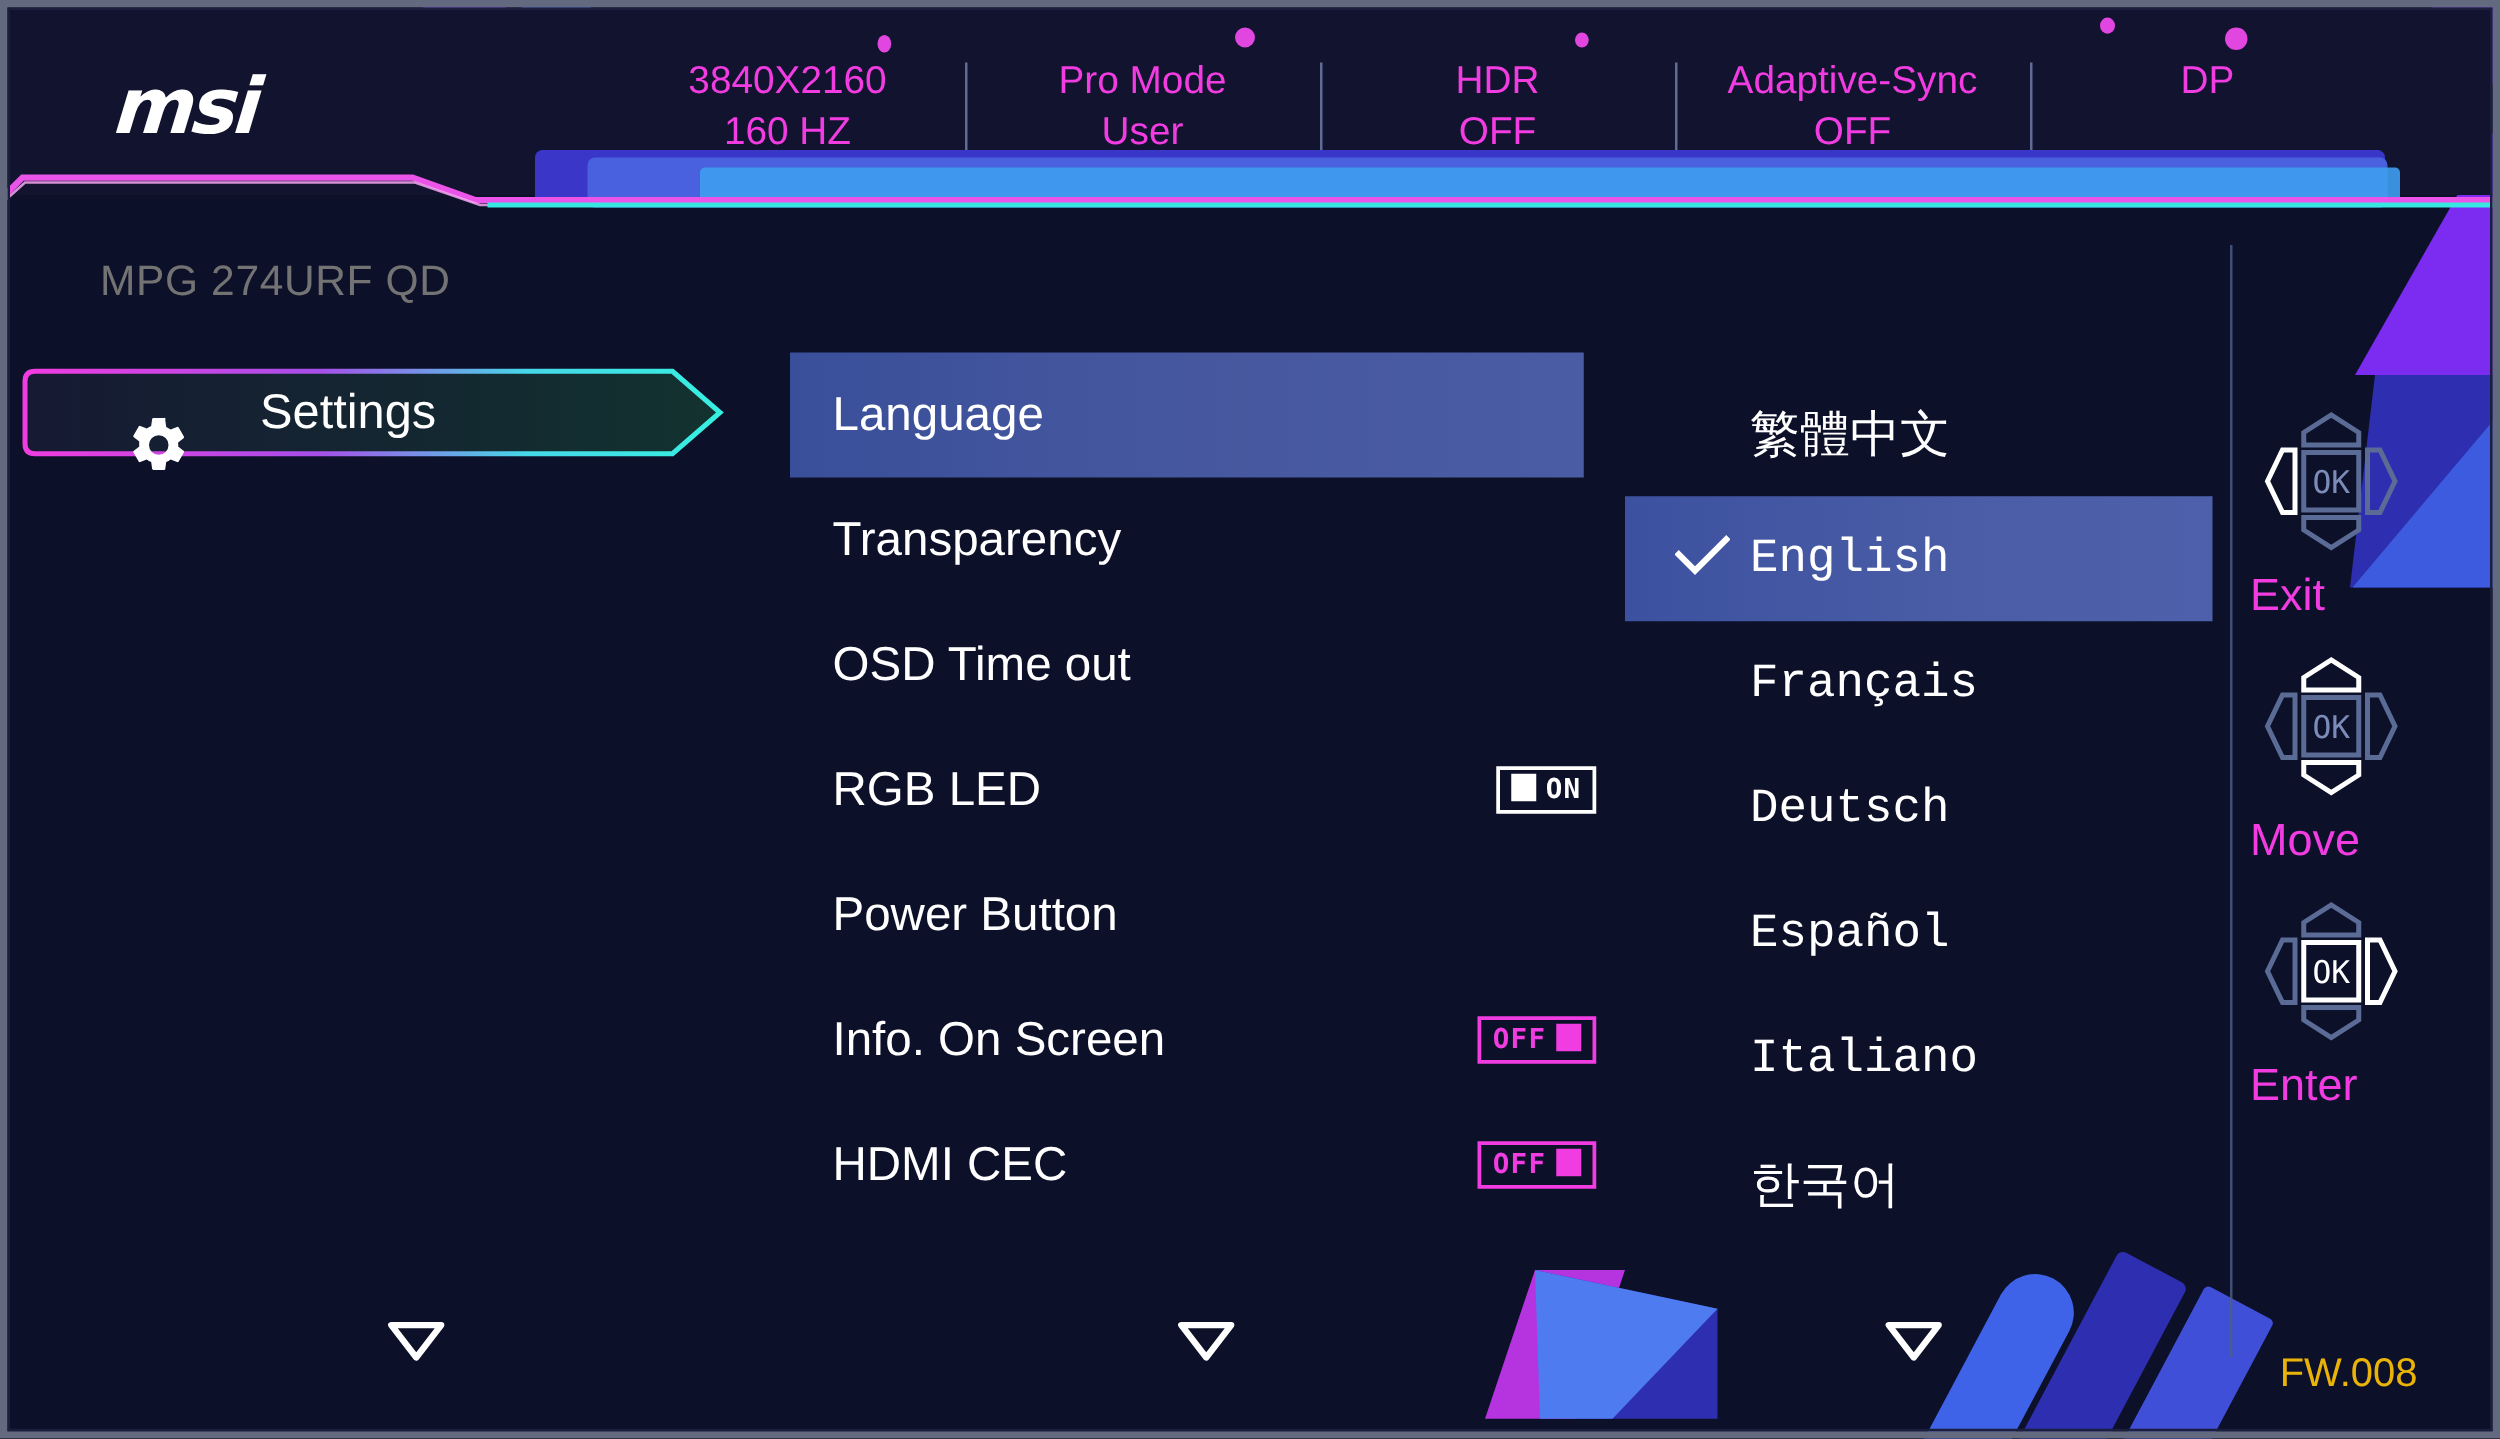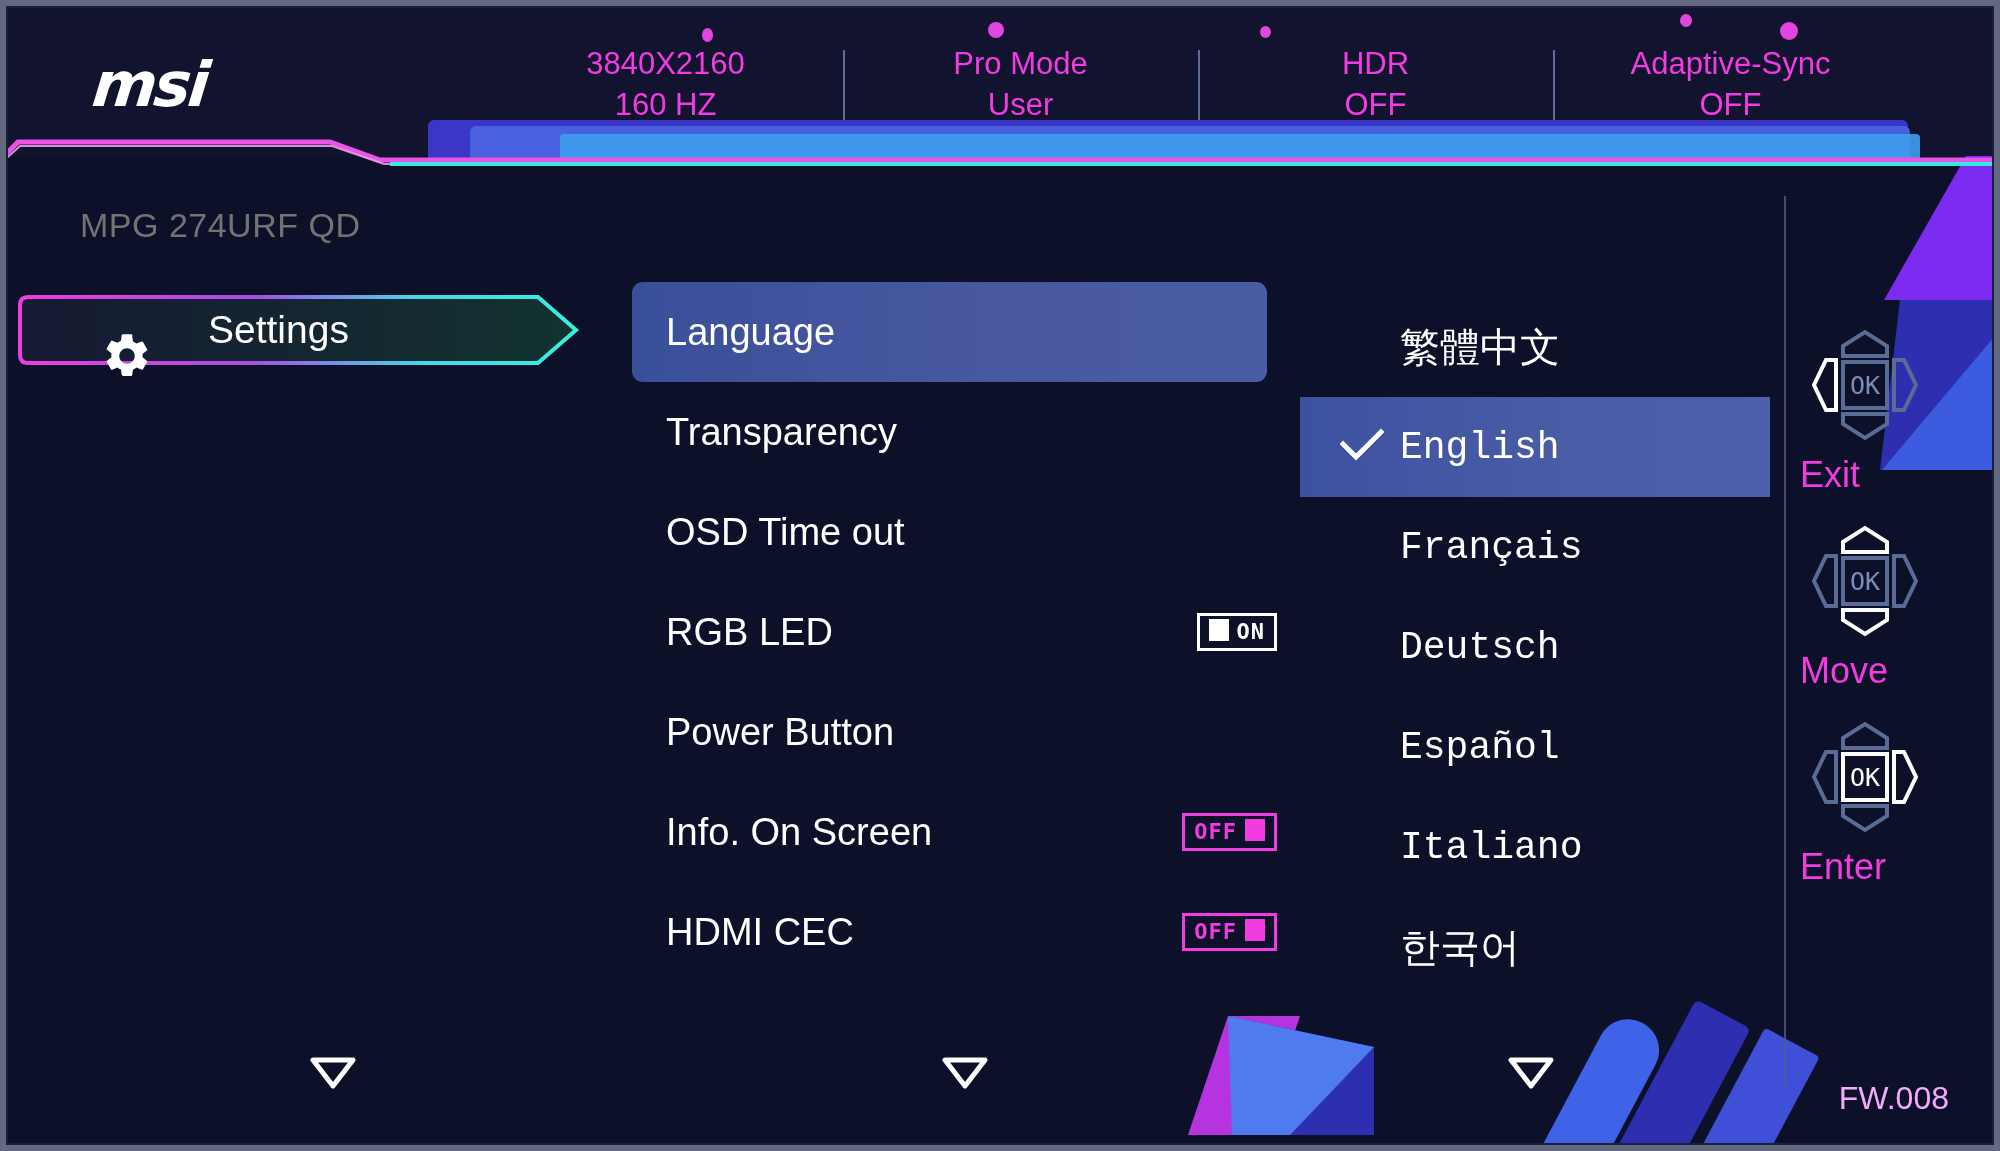--- a/index.html
+++ b/index.html
@@ -67,21 +67,20 @@
   .tab-label {
     position:absolute; left:192px; top:50%; transform:translateY(-50%);
     color:#fff; font-size:39px;
   }
 
   
   .menu { position:absolute; left:632px; top:282px; width:635px; z-index:21;}
   .menu-row {
     position:relative; height:100px; display:flex; align-items:center;
     padding:0 0 0 34px;
-    border-radius:11px;
   }
   .menu-row.sel{
     background:linear-gradient(90deg,#3a4f9a 0%,#47589f 55%,#4a5ca4 100%);
   }
   .menu-label{ color:#fff; font-size:38px; }
   .badge{
     position:absolute; right:-10px; top:50%; transform:translateY(-50%);
     display:flex; align-items:flex-start; gap:8px;
     border:3px solid #fff; padding:3px 9px; height:38px;
   }
@@ -105,21 +104,21 @@
   .check{ position:absolute; left:40px; top:50%; transform:translateY(-50%); }
 
   
   .sarrow{ position:absolute; z-index:23; }
 
   
   .ctrl{ position:absolute; left:1800px; width:182px; text-align:left; z-index:25;}
   .ctrl-label{ color:#f03ce0; font-size:36px; margin-top:6px; }
 
   .fw{
-    position:absolute; right:51px; bottom:34px; color:#f0abfc; font-size:32px; z-index:25;
+    position:absolute; right:66px; bottom:34px; color:#eab308; font-size:32px; z-index:25;
   }
 </style>
 </head>
 <body>
 
 <div id="osd">
 
   <svg width="2000" height="1151" style="position:absolute;left:0;top:0;z-index:2">
 
     <polygon points="2000,96 2000,300 1884,300" fill="#7b2cf0"></polygon>
@@ -151,20 +150,24 @@
         <span>Pro Mode</span>
         <span class="l2">User</span>
       </div>
       <div class="hdr-item">
         <span>HDR</span>
         <span class="l2">OFF</span>
       </div>
       <div class="hdr-item">
         <span>Adaptive-Sync</span>
         <span class="l2">OFF</span>
+      </div>
+      <div class="hdr-item">
+        <span>DP</span>
+        <span class="l2"></span>
       </div>
     </div>
     <span class="dot" style="left:694px;top:20px;width:11px;height:14px;"></span>
     <span class="dot" style="left:980px;top:14px;width:16px;height:16px;"></span>
     <span class="dot" style="left:1252px;top:18px;width:11px;height:12px;"></span>
     <span class="dot" style="left:1672px;top:6px;width:12px;height:13px;"></span>
     <span class="dot" style="left:1772px;top:14px;width:18px;height:18px;"></span>
     <span class="dot" style="left:448px;top:122px;width:14px;height:18px;"></span>
   </div>
 

